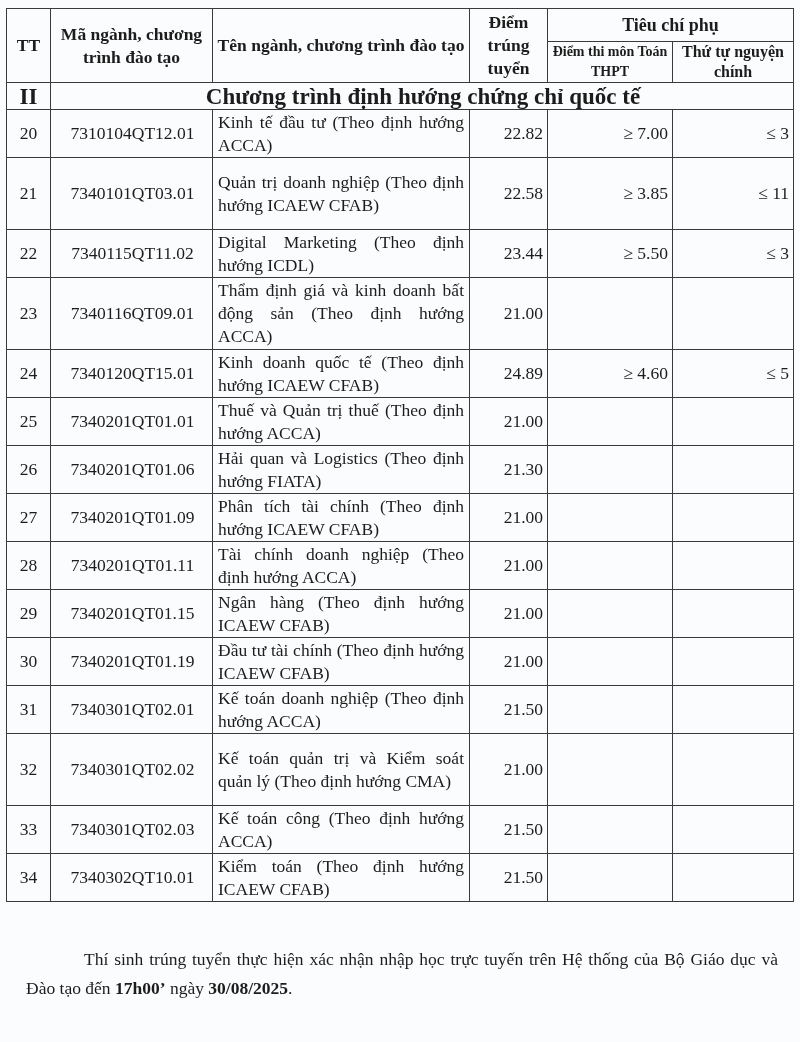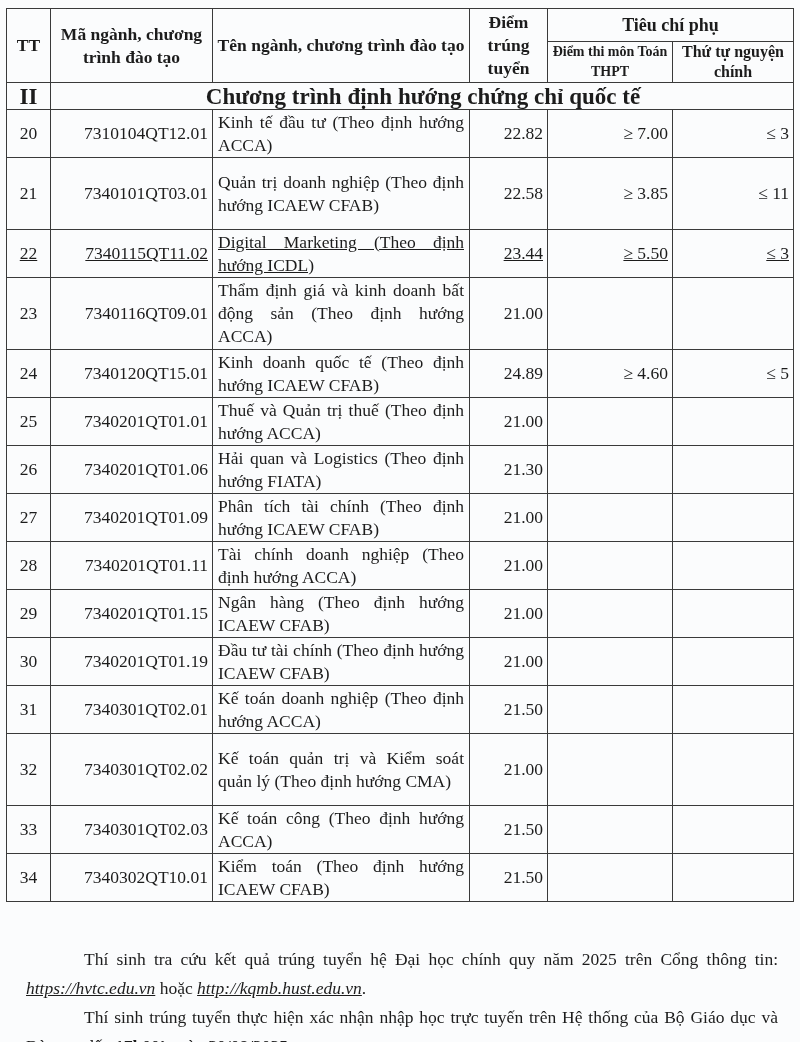--- a/index.html
+++ b/index.html
@@ -19,21 +19,21 @@
   table.adm td, table.adm th {
     border: 1.3px solid #3a3a3a;
     padding: 0 4px;
     font-size: 17.5px;
     line-height: 23px;
     vertical-align: middle;
   }
   table.adm th { font-weight: bold; text-align: center; }
   th.h-tt { font-size: 18px; }
   .c-tt { text-align: center; }
-  .c-code { text-align: right; padding-left: 6px !important; white-space: nowrap; margin-left: 36px; }
+  .c-code { text-align: center; padding-left: 6px !important; white-space: nowrap; margin-left: 36px; }
   .c-name { text-align: justify; text-align-last: left; padding: 0 5px !important; }
   .c-score, .c-math, .c-order { text-align: right; }
   tr.section td { font-weight: bold; height: 26px; font-size: 23px; }
   tr.section td.sec-title { text-align: center; padding-left: 6px; }
   .notes {
     position: absolute; left: 26px; top: 945px; width: 752px;
     font-size: 17.5px; line-height: 29px; text-align: justify;
   }
   .notes p { margin: 0; text-indent: 58px; }
   .notes a { color: #1c1c1c; text-decoration: underline; font-style: italic; }
@@ -78,21 +78,21 @@
         <td class="c-order">≤ 3</td>
       </tr>
       <tr style="height: 72px;">
         <td class="c-tt">21</td>
         <td class="c-code">7340101QT03.01</td>
         <td class="c-name">Quản trị doanh nghiệp (Theo định hướng ICAEW CFAB)</td>
         <td class="c-score">22.58</td>
         <td class="c-math">≥ 3.85</td>
         <td class="c-order">≤ 11</td>
       </tr>
-      <tr style="height: 48px; text-decoration: underline;">
+      <tr style="height: 48px;">
         <td class="c-tt">22</td>
         <td class="c-code">7340115QT11.02</td>
         <td class="c-name">Digital Marketing (Theo định hướng ICDL)</td>
         <td class="c-score">23.44</td>
         <td class="c-math">≥ 5.50</td>
         <td class="c-order">≤ 3</td>
       </tr>
       <tr style="height: 72px;">
         <td class="c-tt">23</td>
         <td class="c-code">7340116QT09.01</td>
@@ -186,15 +186,14 @@
         <td class="c-code">7340302QT10.01</td>
         <td class="c-name">Kiểm toán (Theo định hướng ICAEW CFAB)</td>
         <td class="c-score">21.50</td>
         <td class="c-math"></td>
         <td class="c-order"></td>
       </tr>
     </tbody>
 </table>
 
 <div class="notes">
-  <p><span>Thí sinh tra cứu kết quả trúng tuyển hệ Đại học chính quy năm 2025 trên Cổng thông tin: </span><a>https://hvtc.edu.vn</a><span> hoặc </span><a>http://kqmb.hust.edu.vn</a><span>.</span></p>
   <p><span>Thí sinh trúng tuyển thực hiện xác nhận nhập học trực tuyến trên Hệ thống của Bộ Giáo dục và Đào tạo đến </span><b>17h00’</b><span> ngày </span><b>30/08/2025</b><span>.</span></p>
 </div>
 
 </body></html>

